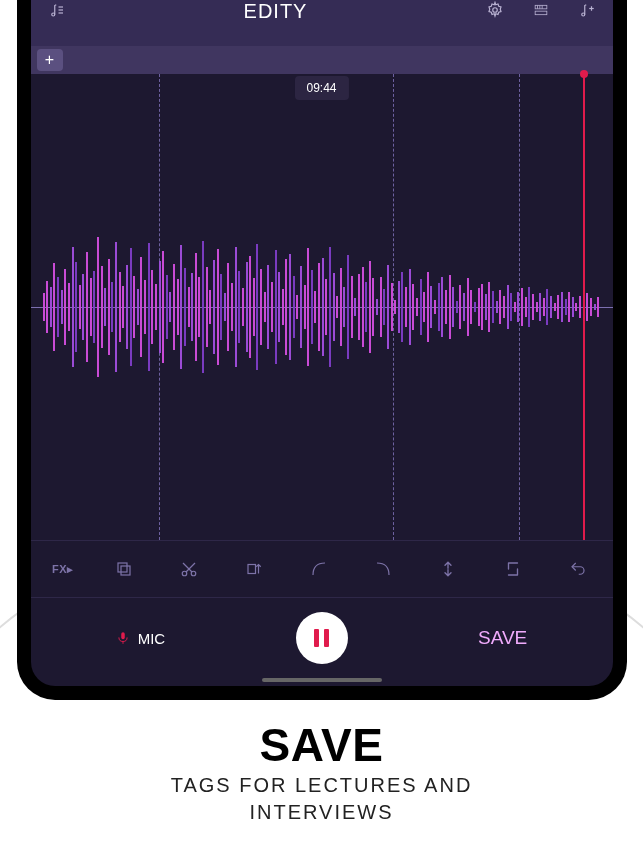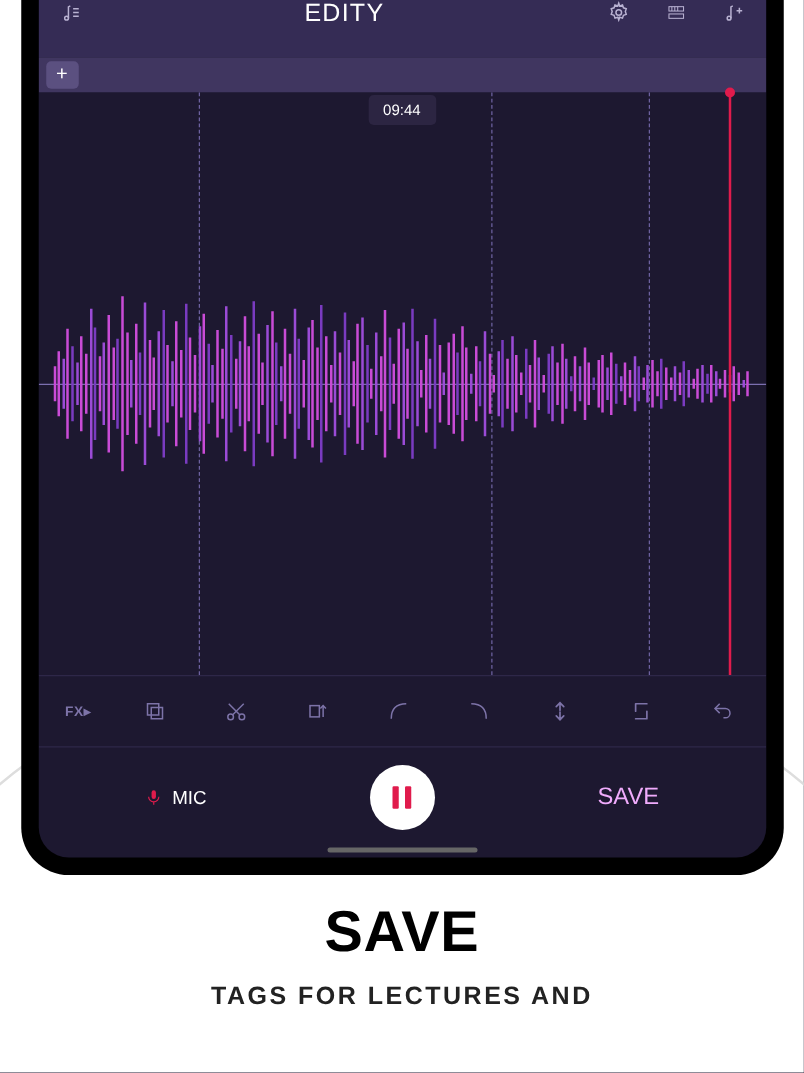--- a/index.html
+++ b/index.html
@@ -157,21 +157,21 @@
 .pause-glyph span { width: 5px; height: 18px; background: #e01b4c; border-radius: 1px; }
 .save { color: #f0abfc; font-size: 19px; font-weight: 500; }
 .home-indicator { width: 120px; height: 4px; background: #666; border-radius: 2px; margin: 0 auto 4px auto; }
 .promo {
   position: relative;
   z-index: 2;
   text-align: center;
   padding-top: 18px;
 }
 .promo-title { font-size: 46px; font-weight: 800; letter-spacing: 0.5px; }
-.promo-sub { font-size: 20px; font-weight: 700; letter-spacing: 2px; color: #222; line-height: 1.35; margin-top: 12px; }
+.promo-sub { font-size: 20px; font-weight: 400; letter-spacing: 2px; color: #222; line-height: 1.35; margin-top: 0; }
 svg { display: block; }
 </style>
 </head>
 <body>
 
 <div class="bg-arc"></div>
 
 <div class="device">
   <div class="screen">
 
@@ -457,14 +457,15 @@
     </div>
 
     <div class="home-indicator"></div>
   </div>
 </div>
 
 <div class="promo">
   <div class="promo-title">SAVE</div>
   <div class="promo-sub">
     <span>TAGS FOR LECTURES AND</span><br>
+    <span>INTERVIEWS</span>
   </div>
 </div>
 
 </body></html>

